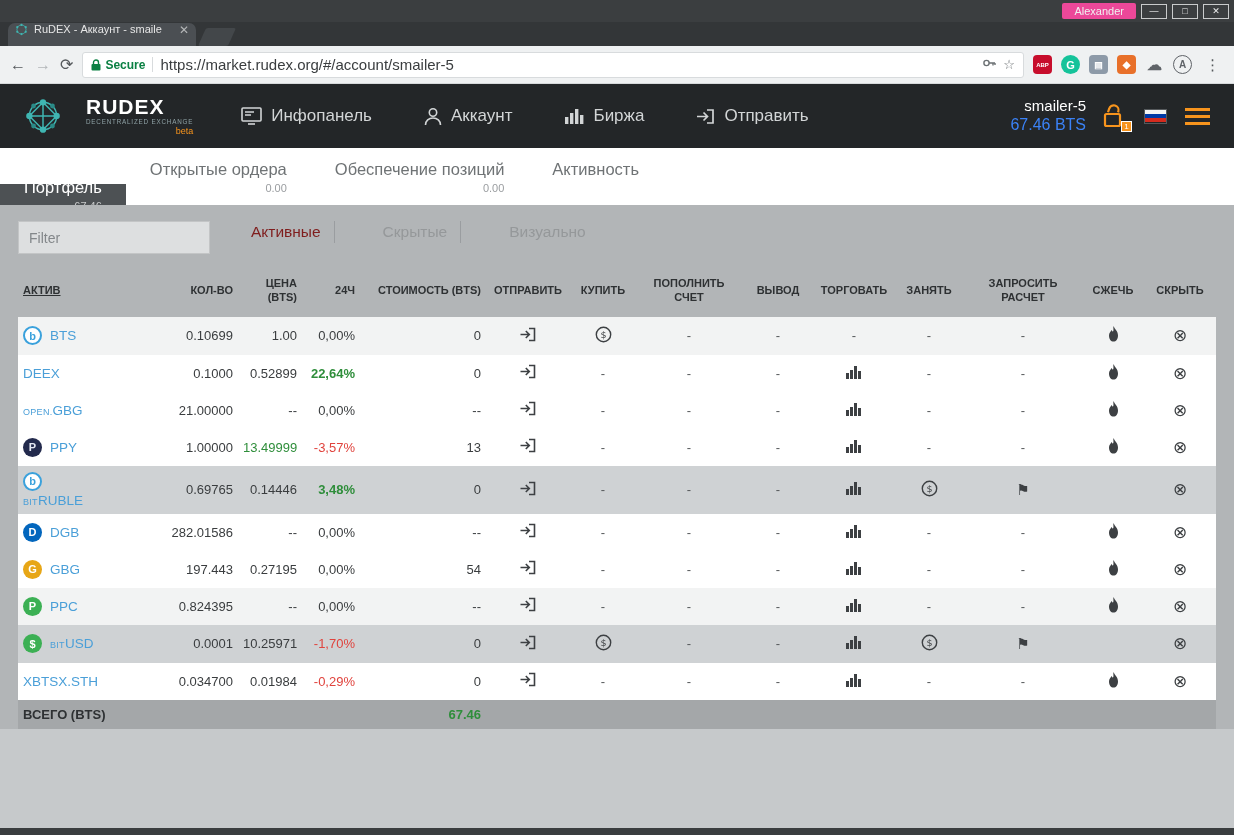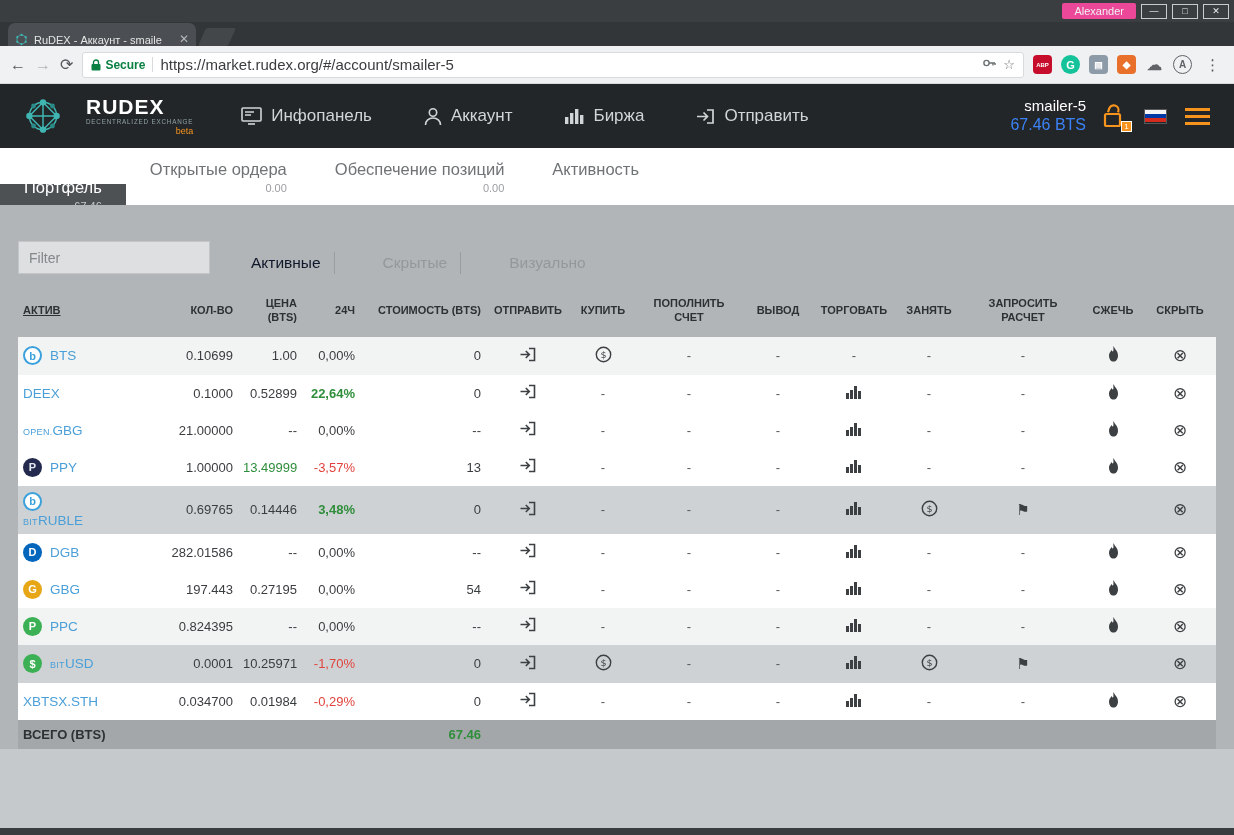--- a/index.html
+++ b/index.html
@@ -7,21 +7,21 @@
   body { font-family:"Liberation Sans", sans-serif; background:#c7cacc; }
   .window { display:flex; flex-direction:column; height:100%; }
 
   
   .titlebar { height:22px; background:#3b3e40; display:flex; align-items:center; justify-content:flex-end; gap:5px; padding-right:5px; flex:0 0 auto; }
   .user-chip { background:#ec4899; color:#f0f0f0; font-size:11px; padding:2px 12px; border-radius:2px; cursor:default; }
   .win-btn { width:26px; height:15px; border:1px solid #c9cbcc; color:#eceded; font-size:9px; line-height:13px; text-align:center; background:transparent; }
 
   
   .tabstrip { height:24px; background:#333638; display:flex; align-items:flex-end; padding-left:8px; flex:0 0 auto; }
-  .chrome-tab { width:188px; height:23px; background:#4b4f53; border-radius:7px 7px 0 0; display:flex; align-items:flex-end; gap:6px; padding:0 7px; color:#e6e6e6; font-size:11px; }
+  .chrome-tab { width:188px; height:23px; background:#4b4f53; border-radius:7px 7px 0 0; display:flex; align-items:flex-start; gap:6px; padding:0 7px; color:#e6e6e6; font-size:11px; }
   .tab-title { flex:1; white-space:nowrap; overflow:hidden; }
   .tab-close { color:#b5b7b8; font-size:12px; cursor:pointer; }
   .newtab-stub { width:30px; height:18px; background:#43474a; margin-left:6px; transform:skewX(-24deg); border-radius:2px; }
 
   
   .toolbar { height:38px; background:#eff1f2; border-bottom:1px solid #d6d9db; display:flex; align-items:center; padding:0 10px; gap:9px; flex:0 0 auto; }
   .nav-glyph { font-size:16px; color:#55595c; cursor:pointer; }
   .nav-glyph.disabled { color:#b2b6b9; }
   .omnibox { flex:1; height:26px; background:#fff; border:1px solid #d8dbdd; border-radius:3px; display:flex; align-items:center; padding:0 8px; gap:7px; }
   .secure { display:flex; align-items:center; gap:4px; color:#0b8043; font-size:12px; font-weight:bold; }
@@ -59,26 +59,26 @@
 
   
   .page-tabs { height:57px; background:#fff; display:flex; flex:0 0 auto; }
   .ptab { padding:0 24px; display:flex; flex-direction:column; justify-content:center; color:#6f7375; font-size:16.5px; cursor:pointer; }
   .ptab .ptab-value { font-size:11px; color:#9a9da0; text-align:right; margin-top:3px; min-height:12px; }
   .ptab.active { background:#4d5154; color:#fff;margin-top:36px; }
   .ptab.active .ptab-value { color:#c8cacb; }
 
   
   .content { background:#b2b5b7; padding:16px 18px 0 18px; flex:0 0 auto; }
-  .controls { display:flex; align-items:flex-end; margin-bottom:15px;margin-top:20px; }
+  .controls { display:flex; align-items:flex-start; margin-bottom:15px; }
   .filter-input { width:192px; height:33px; background:#dddfe0; border:1px solid #c3c5c6; padding:0 10px; font-size:14px; color:#4b4e50; font-family:"Liberation Sans", sans-serif; }
   .filter-input::placeholder { color:#83878a; }
   .view-modes { display:flex; align-items:center; margin-left:28px; font-size:15.5px; }
   .mode { color:#95989a; padding:2px 13px; cursor:pointer; }
-  .mode.active { color:#0f172a; }
+  .mode.active { color:#7f1d1d; }
   .mode + .mode { border-left:1px solid #9a9da0;padding-left:48px; }
 
   
   table { width:100%; border-collapse:collapse; table-layout:fixed; }
   thead th { font-size:11px; font-weight:bold; color:#2e3133; padding:8px 5px 12px 5px; vertical-align:middle; line-height:1.25; cursor:pointer; }
   th.h-left { text-align:left; text-decoration:underline; }
   th.h-num { text-align:right; }
   th.h-ctr { text-align:center; }
   tbody td { padding:9px 5px; font-size:13px; color:#3a3d3f; vertical-align:middle; }
   td.num { text-align:right; }

